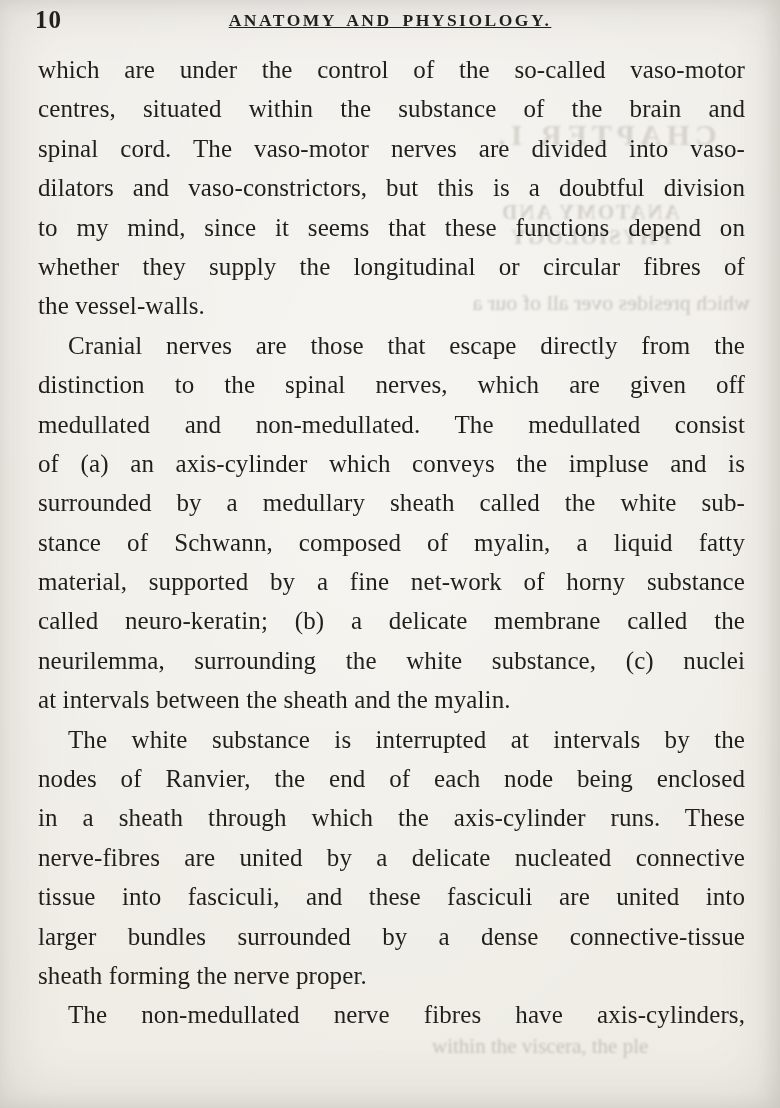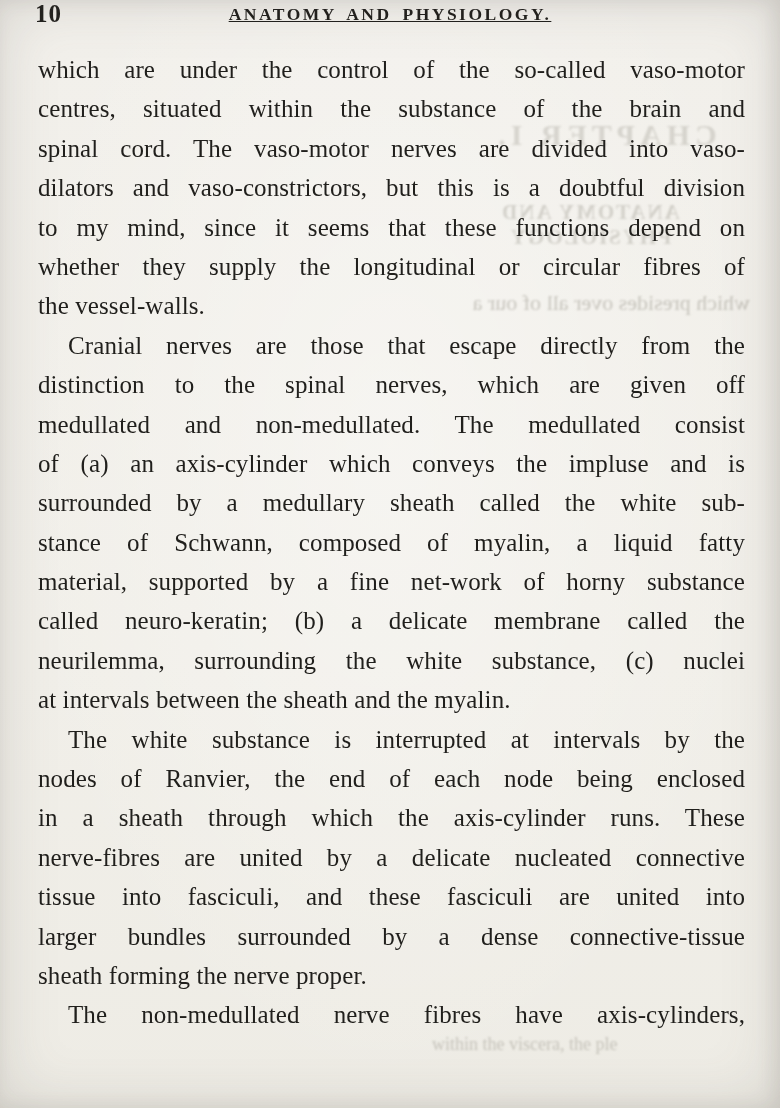--- a/index.html
+++ b/index.html
@@ -13,21 +13,21 @@
     overflow:hidden;
     font-family:"Liberation Serif","DejaVu Serif",serif;
     color:#201f1c;
   }
   .page::after {
     content:""; position:absolute; inset:0; pointer-events:none;
     box-shadow: inset 0 0 60px rgba(90,85,75,0.18), inset -6px 0 18px rgba(90,85,75,0.12);
   }
 
   
-  .header { position:absolute; top:0; left:35px; right:35px; height:34px; }
+  .header { position:absolute; top:6px; left:35px; right:35px; height:34px; }
   .pagenum {
     position:absolute; left:0; top:0;
     font-size:25px; font-weight:bold; letter-spacing:1px;
   }
   .runhead {
     display:block; text-align:center;
     font-size:17.5px; font-weight:bold; letter-spacing:2.5px;
     padding-top:4px;
     word-spacing:4px;
     text-decoration:underline;
@@ -55,21 +55,21 @@
     position:absolute; color:#a29f95; opacity:0.55;
     filter:blur(0.9px); pointer-events:none;
     font-family:"Liberation Serif","DejaVu Serif",serif;
   }
   .mirror { transform:scaleX(-1); }
   .g1 { top:118px; left:470px; width:270px; text-align:center;
         font-size:30px; letter-spacing:5px; font-weight:bold; opacity:0.35; }
   .g2 { top:200px; left:420px; width:340px; text-align:center;
         font-size:21px; letter-spacing:2px; font-weight:bold; opacity:0.40; }
   .g3 { top:290px; left:420px; width:330px; font-size:22px; opacity:0.55; }
-  .g4 { top:1034px; left:432px; width:345px; font-size:18px; opacity:0.55; }
+  .g4 { top:1034px; left:432px; width:345px; font-size:21px; opacity:0.55; }
 </style>
 </head>
 <body>
 
 <div class="page">
 
   <div class="ghost g1 mirror">CHAPTER I.</div>
   <div class="ghost g2 mirror">ANATOMY AND PHYSIOLOGY</div>
   <div class="ghost g3 mirror">which presides over all of our a</div>
   <div class="ghost g4">within the viscera, the ple</div>

